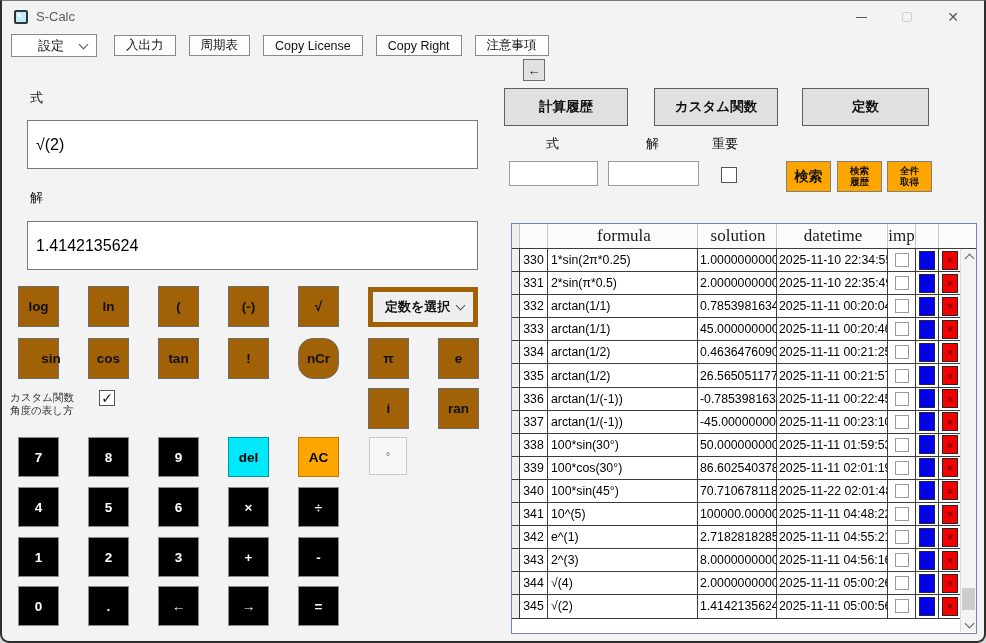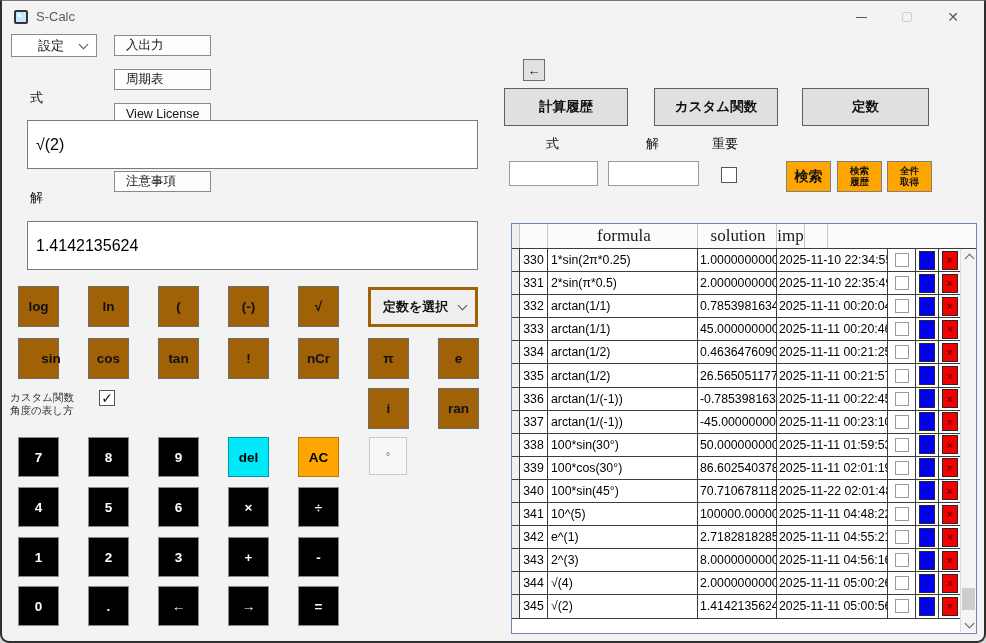--- a/index.html
+++ b/index.html
@@ -22,32 +22,32 @@
   .win-btn.max{ color:#c9c9c9; }
   .max-glyph{ width:10px; height:10px; border:1px solid #cfcfcf; border-radius:2px; }
   .min-glyph{ width:11px; height:0; border-top:1px solid #5a5a5a; }
   
   .toolbar{ position:absolute; left:0; top:32px; right:0; height:26px; }
   .combo{ position:absolute; left:9px; top:1px; width:86px; height:23px; background:#fff;
     border:1px solid #8a8a8a; display:flex; align-items:center; font-size:13px; color:#111; }
   .combo .combo-label{ flex:1; text-align:center; padding-left:10px; }
   .chev-down{ width:7px; height:7px; border-left:1.4px solid #555; border-top:1.4px solid #555;
     transform:rotate(225deg); margin:-3px 9px 0 0; }
-  .tb-buttons{ position:absolute; left:112px; top:2px; display:flex; gap:13px;flex-direction:column; }
+  .tb-buttons{ position:absolute; left:112px; top:2px; display:flex; gap:13px; }
   .tb-btn{ height:21px; padding:0 11px; background:#fdfdfd; border:1px solid #8a8a8a;
     font-size:12.5px; color:#111; display:flex; align-items:center; }
   
   .small-label{ position:absolute; font-size:13px; color:#111; }
   .big-input{ position:absolute; left:25px; width:451px; height:49px; background:#fff;
     border:1px solid #7a7a7a; font-size:16px; color:#000; padding:0 8px;
     font-family:"Liberation Sans","DejaVu Sans",sans-serif; }
   .key{ position:absolute; width:41px; height:41px; background:#a16207; border:1px solid #6e6e6e;
     display:flex; align-items:center; justify-content:center; font-size:13.5px; font-weight:bold; color:#111; }
   .const-combo{ position:absolute; left:366px; top:286px; width:110px; height:40px; background:#efefef;
-    border:3px solid #a16207; display:flex; align-items:center; font-size:13px; font-weight:bold; color:#111; }
+    border:5px solid #a16207; display:flex; align-items:center; font-size:13px; font-weight:bold; color:#111; }
   .const-combo .combo-label{ flex:1; padding-left:12px; }
   .inv-label{ position:absolute; left:8px; top:390px; font-size:10.5px; color:#333; line-height:13px; }
   .checkbox{ position:absolute; width:16px; height:16px; background:#fff; border:1px solid #555;
     display:flex; align-items:center; justify-content:center; font-size:14px; font-weight:bold; color:#111; }
   .npkey{ position:absolute; width:41px; height:40px; background:#000; border:1px solid #8a8a8a;
     color:#fff; display:flex; align-items:center; justify-content:center; font-size:13.5px; font-weight:bold; }
   .npkey.cyan{ background:#00e9fb; color:#000; border-color:#0097a8; }
   .npkey.orange{ background:#ffa500; color:#000; border-color:#b87a00; }
   .npkey.deg{ background:#f8f8f8; color:#666; border-color:#c9c9c9; width:38px; height:38px; font-size:11px; font-weight:normal; }
   
@@ -114,42 +114,42 @@
   </div>
 
   <div class="toolbar">
     <div class="combo">
       <span class="combo-label">設定</span>
       <span class="chev-down"></span>
     </div>
     <div class="tb-buttons" id="tb-buttons">
         <div class="tb-btn">入出力</div>
         <div class="tb-btn">周期表</div>
-        <div class="tb-btn">View License</div>
+        <div class="tb-btn">Copy License</div>
         <div class="tb-btn">Copy Right</div>
         <div class="tb-btn">注意事項</div>
       </div>
   </div>
 
   <div class="small-label" style="left:28px; top:88px;">式</div>
   <input class="big-input" style="top: 119px;" value="√(2)">
   <div class="small-label" style="left:28px; top:188px;">解</div>
   <input class="big-input" style="top: 220px;" value="1.4142135624">
 
   <div id="func-keys">
       <div class="key" style="left: 16px; top: 285px;">log</div>
       <div class="key" style="left: 86px; top: 285px;">ln</div>
       <div class="key" style="left: 156px; top: 285px;">(</div>
       <div class="key" style="left: 226px; top: 285px;">(-)</div>
       <div class="key" style="left: 296px; top: 285px;">√</div>
       <div class="key" style="left: 16px; top: 337px; padding-left: 25px;">sin</div>
       <div class="key" style="left: 86px; top: 337px;">cos</div>
       <div class="key" style="left: 156px; top: 337px;">tan</div>
       <div class="key" style="left: 226px; top: 337px;">!</div>
-      <div class="key" style="left: 296px; top: 337px;">nCr</div>
+      <div class="key" style="left: 296px; top: 337px; border-radius: 15px;">nCr</div>
       <div class="key" style="left: 366px; top: 337px;">π</div>
       <div class="key" style="left: 436px; top: 337px;">e</div>
       <div class="key" style="left: 366px; top: 387px;">i</div>
       <div class="key" style="left: 436px; top: 387px;">ran</div>
     </div>
 
   <div class="const-combo">
     <span class="combo-label">定数を選択</span>
     <span class="chev-down"></span>
   </div>
@@ -216,20 +216,21 @@
       <div>取得</div>
     </span>
   </div>
 
   <div class="hist-table">
     <div class="t-header">
       <div class="hc c0"></div>
       <div class="hc c-num"></div>
       <div class="hc c-formula">formula</div>
       <div class="hc c-sol">solution</div>
+      <div class="hc c-dt">datetime</div>
       <div class="hc c-imp">imp</div>
       <div class="hc c-btn"></div>
       <div class="hc c-btn2" style="border-right:none;"></div>
     </div>
     <div id="t-body">
         <div class="t-row">
           <div class="cell c0"></div>
           <div class="cell c-num">330</div>
           <div class="cell c-formula">1*sin(2π*0.25)</div>
           <div class="cell c-sol">1.0000000000</div>

